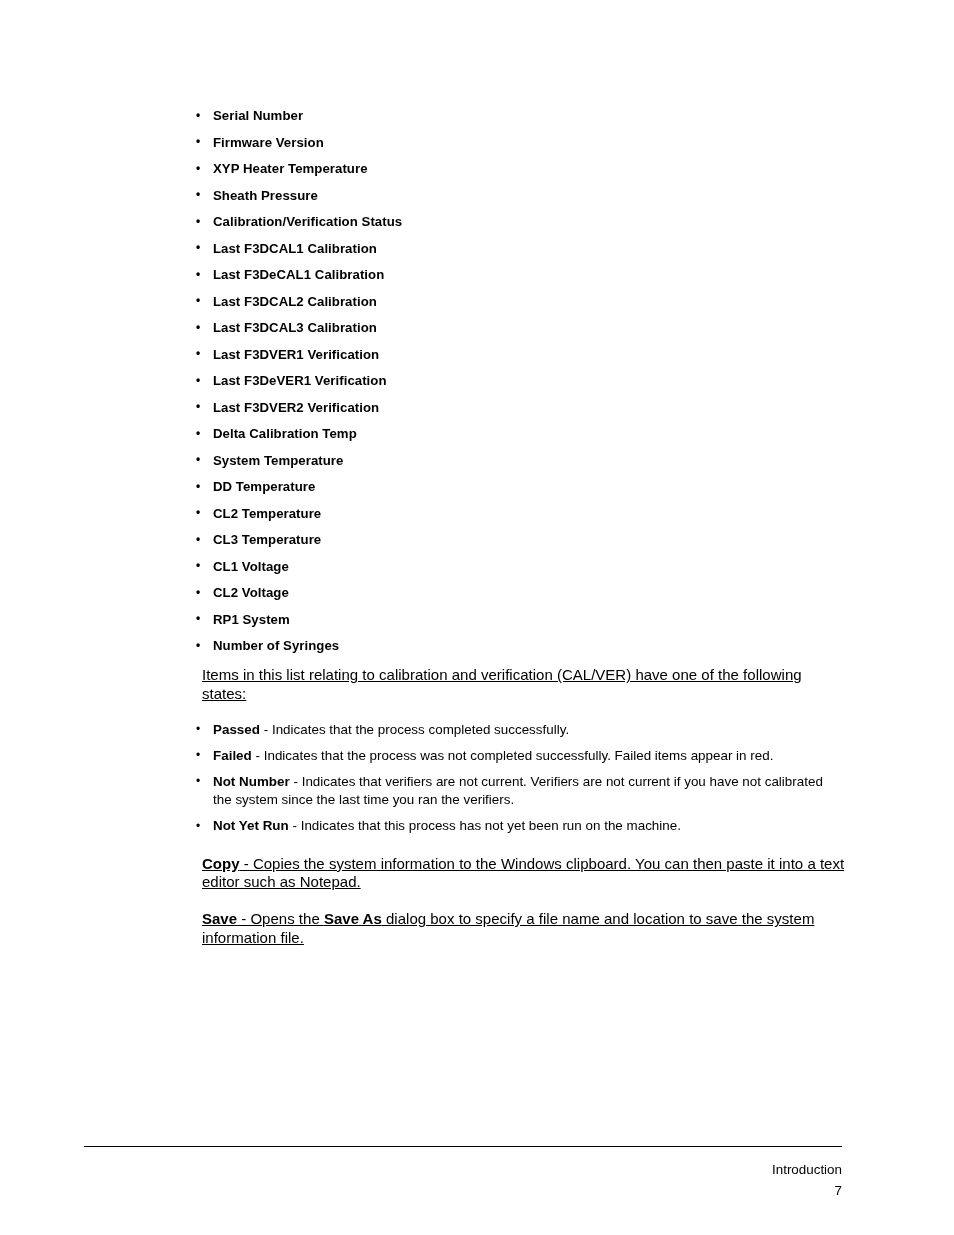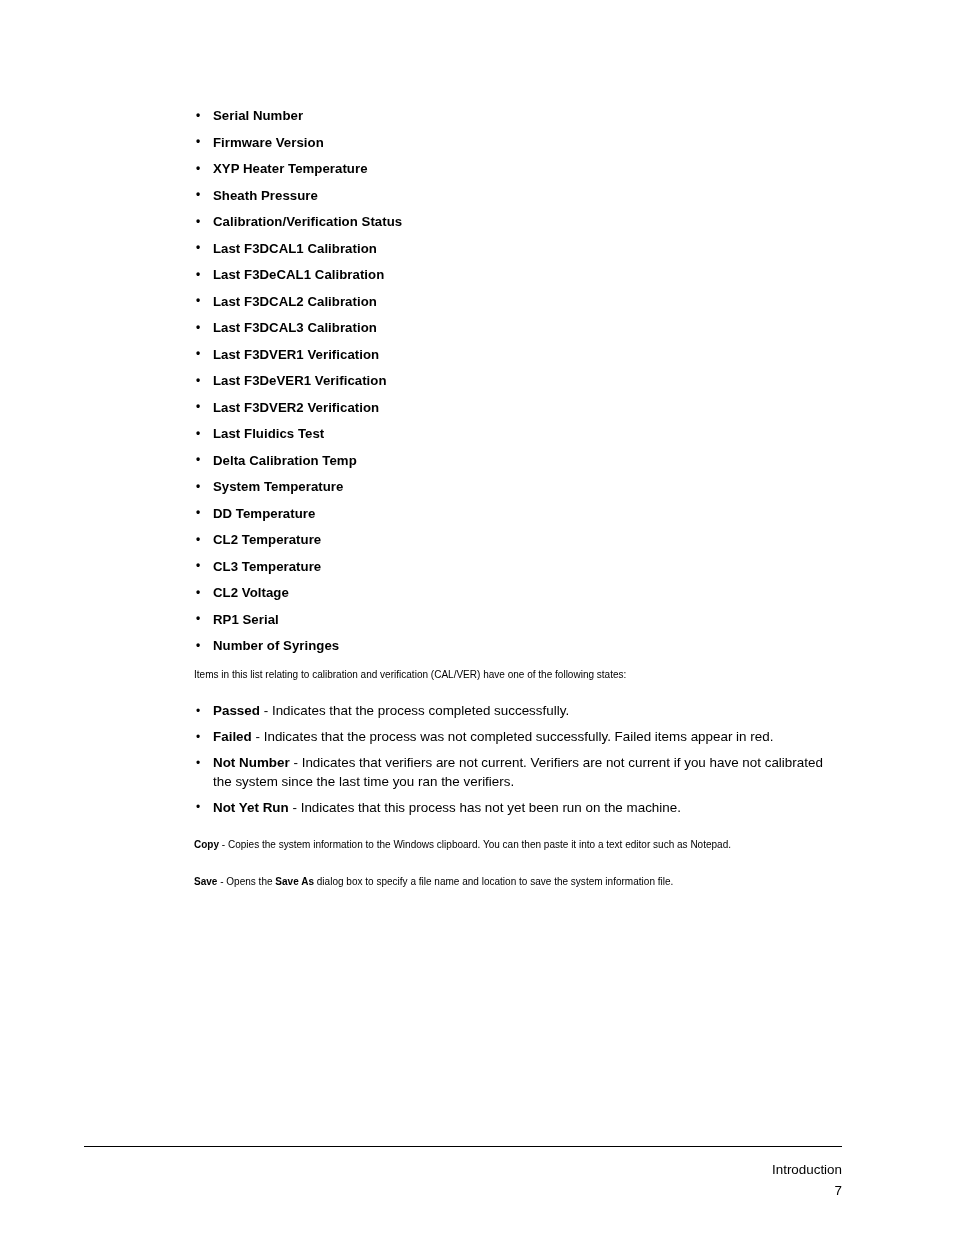--- a/index.html
+++ b/index.html
@@ -50,24 +50,25 @@
     position: absolute;
     left: 2px;
     top: -0.5px;
     font-size: 12px;
     font-weight: bold;
     line-height: 15.4px;
   }
 
   
   p.body-para {
-    margin: 0;
-    font-size: 10px;
+    margin: 8px;
+    font-size: 15px;
     line-height: 18.6px;
     letter-spacing: 0.01px;
+    text-decoration: underline;
   }
   p.para-items {
     margin-top: 13px;
     width: 640px;
   }
   p.para-copy {
     margin-top: 18.5px;
     width: 646px;
   }
   p.para-save {
@@ -143,28 +144,28 @@
       <li>XYP Heater Temperature</li>
       <li>Sheath Pressure</li>
       <li>Calibration/Verification Status</li>
       <li>Last F3DCAL1 Calibration</li>
       <li>Last F3DeCAL1 Calibration</li>
       <li>Last F3DCAL2 Calibration</li>
       <li>Last F3DCAL3 Calibration</li>
       <li>Last F3DVER1 Verification</li>
       <li>Last F3DeVER1 Verification</li>
       <li>Last F3DVER2 Verification</li>
-      <li>Last Fluidics Test</li>
       <li>Delta Calibration Temp</li>
       <li>System Temperature</li>
       <li>DD Temperature</li>
       <li>CL2 Temperature</li>
       <li>CL3 Temperature</li>
+      <li>CL1 Voltage</li>
       <li>CL2 Voltage</li>
-      <li>RP1 Serial</li>
+      <li>RP1 System</li>
       <li>Number of Syringes</li>
     </ul>
 
     <p class="body-para para-items">Items in this list relating to calibration and verification (CAL/VER) have one of the following states:</p>
 
     <ul class="state-list">
       <li><span class="lead">Passed</span><span> - Indicates that the process completed successfully.</span></li>
       <li><span class="lead">Failed</span><span> - Indicates that the process was not completed successfully. Failed items appear in red.</span></li>
       <li><span class="lead">Not Number</span><span> - Indicates that verifiers are not current. Verifiers are not current if you have not calibrated the system since the last time you ran the verifiers.</span></li>
       <li><span class="lead">Not Yet Run</span><span> - Indicates that this process has not yet been run on the machine.</span></li>

